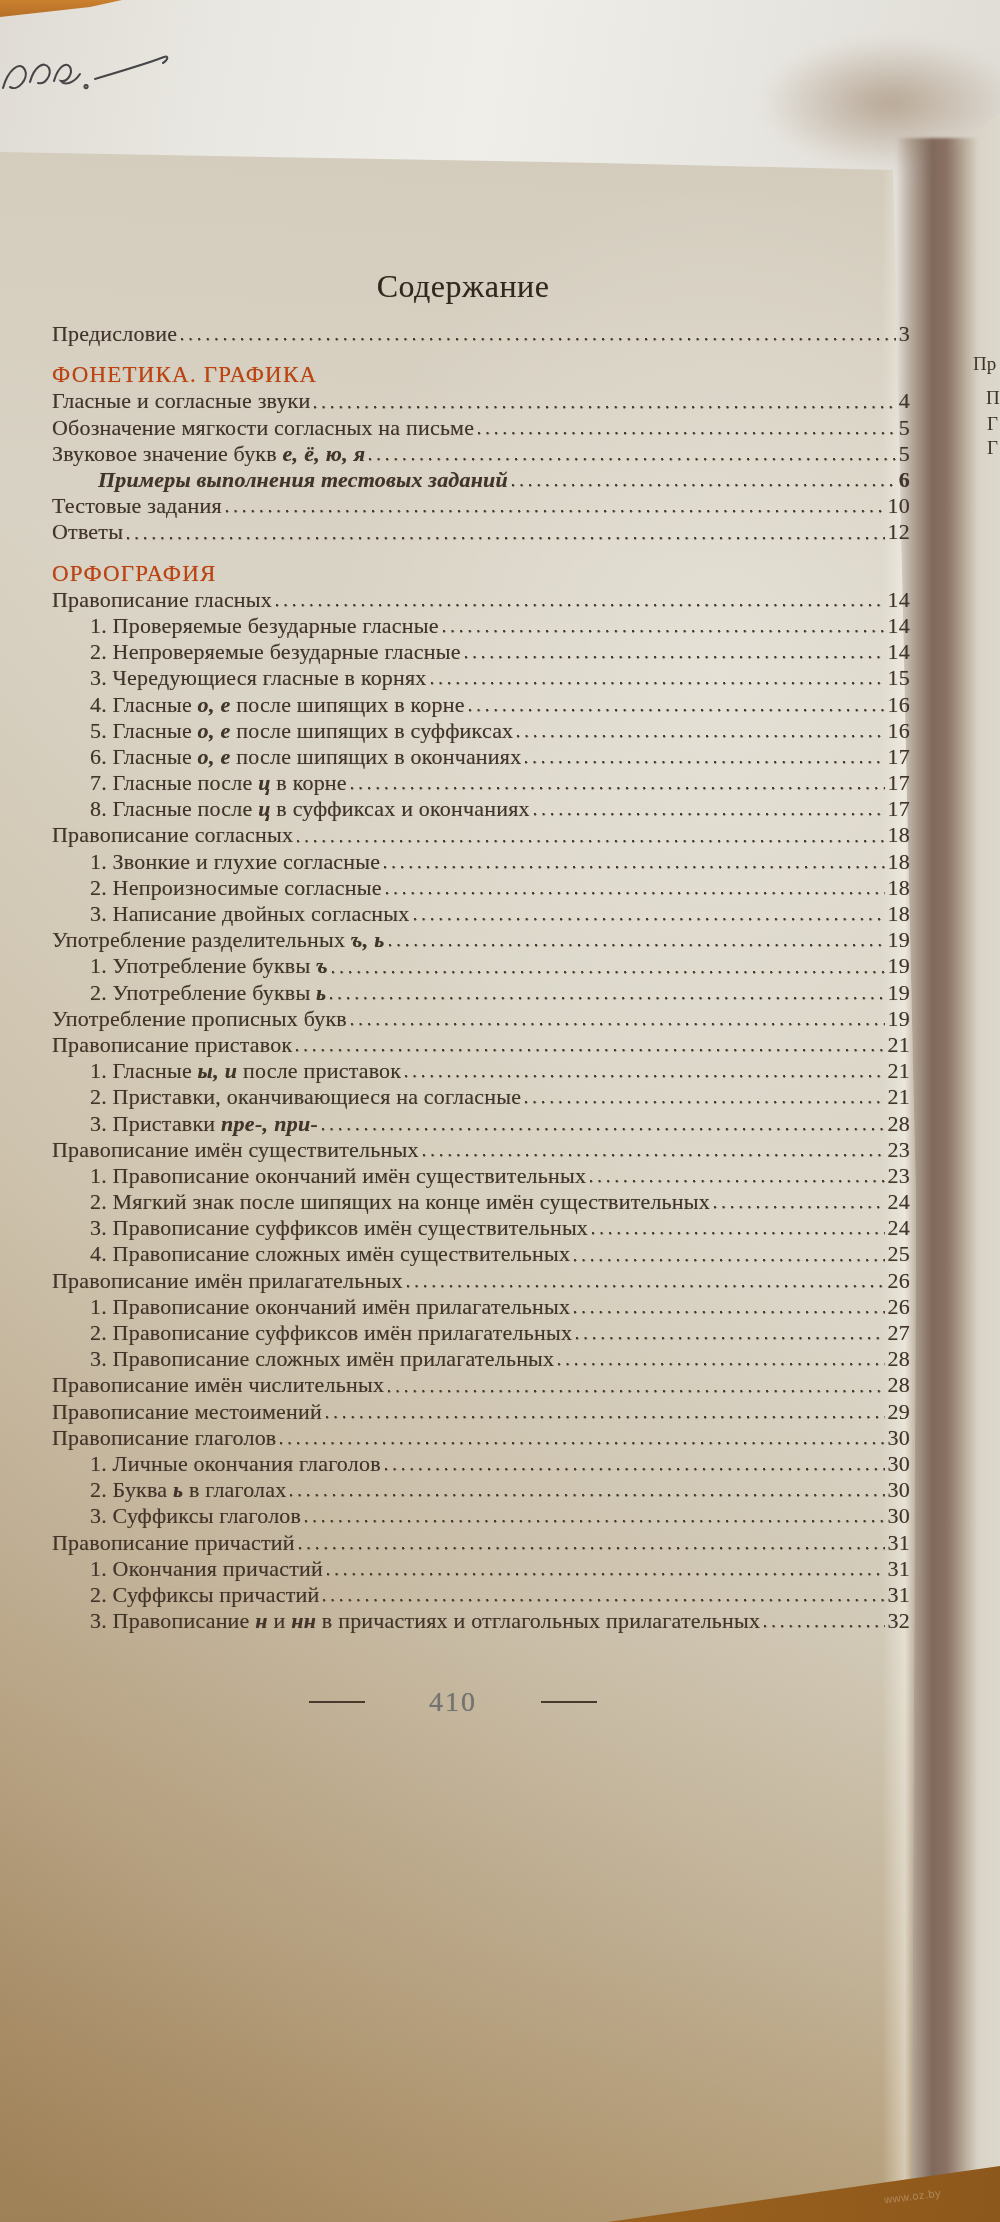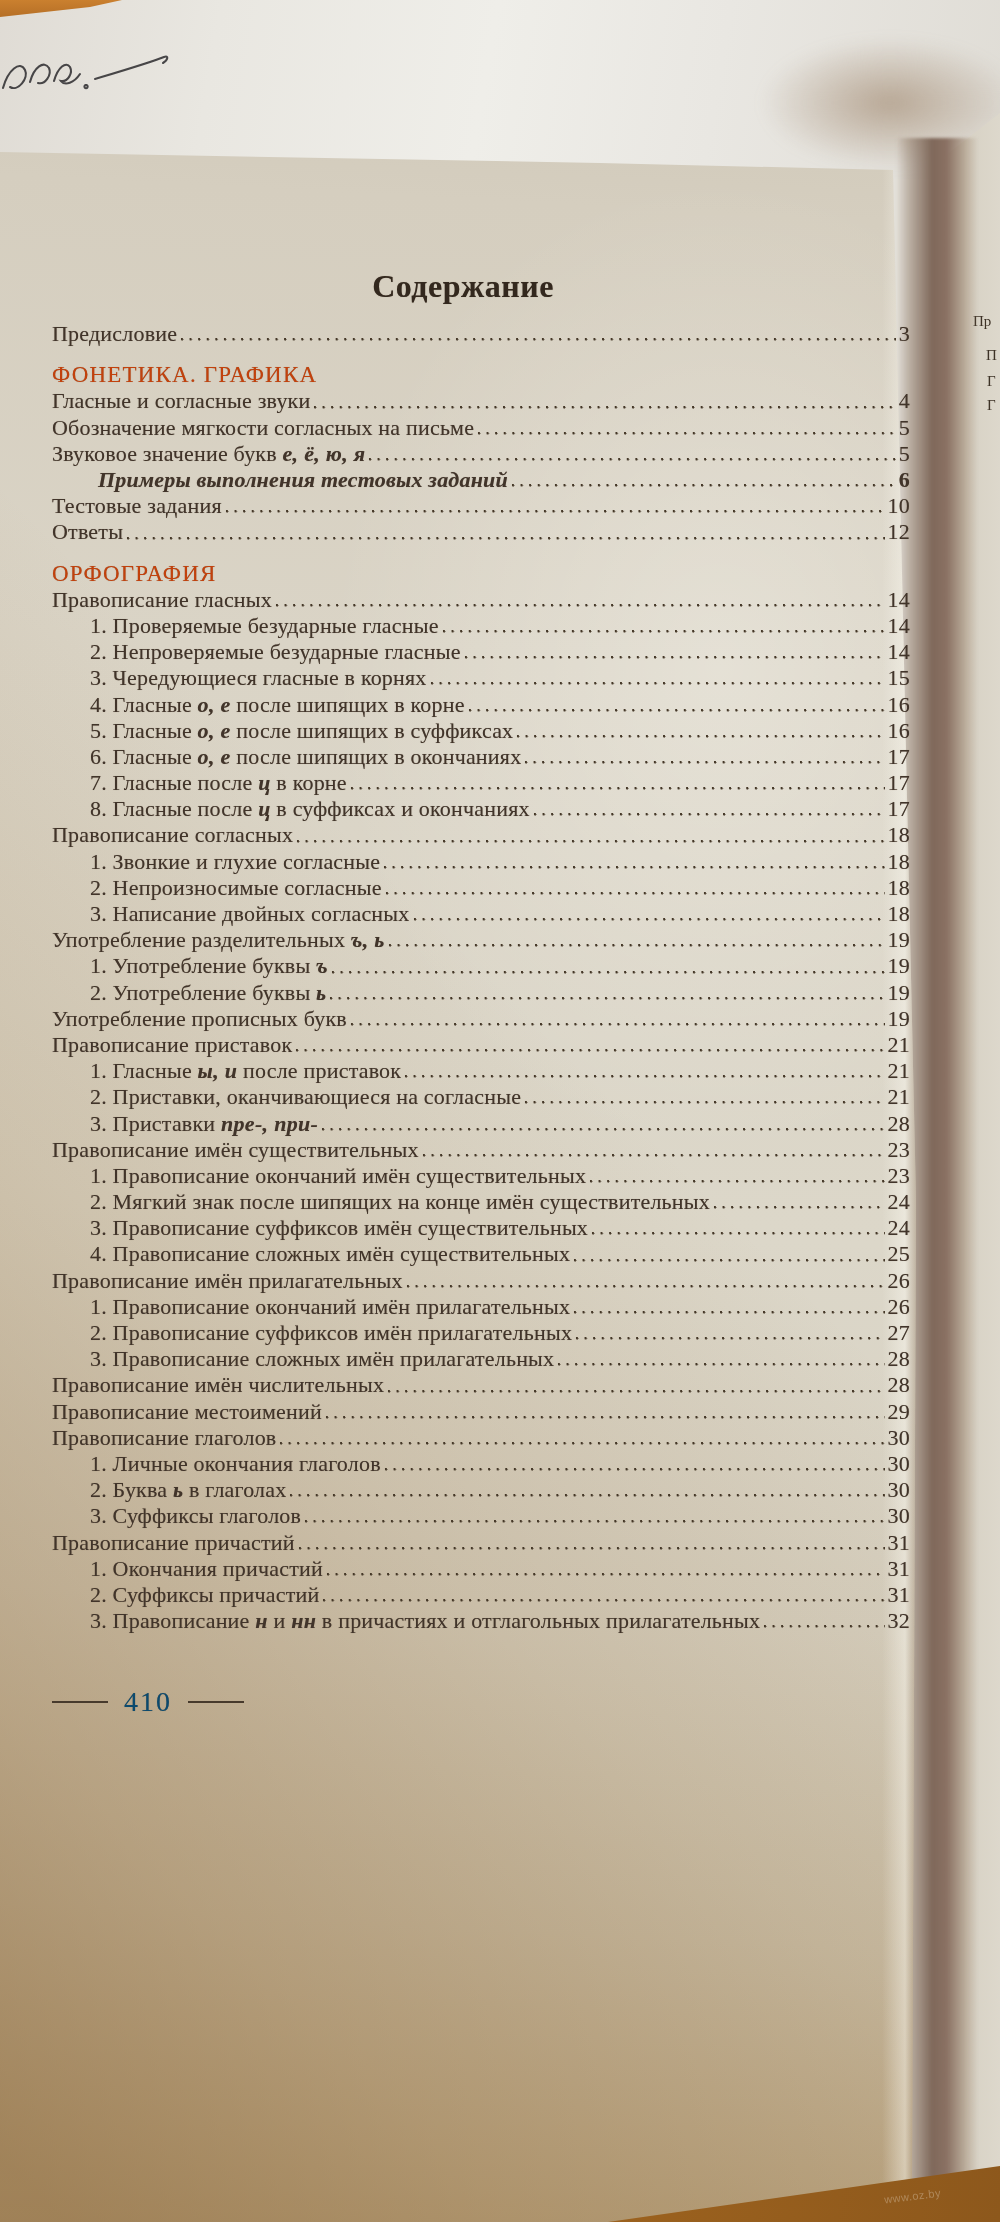--- a/index.html
+++ b/index.html
@@ -28,21 +28,21 @@
     background:radial-gradient(closest-side,rgba(148,120,92,.55),rgba(148,120,92,0));
     filter:blur(7px);
   }
   
   .next-page-sliver{
     position:absolute;left:933px;top:95px;width:67px;height:2105px;
     clip-path:polygon(0 70px,100% 18px,100% 100%,0 100%);
     background:linear-gradient(to right,#cdc5b6,#d8d2c5 55%,#ddd8cc);
     overflow:hidden;
   }
-  .edge-letter{position:absolute;color:#3d3226;font-size:15px;}
+  .edge-letter{position:absolute;color:#3d3226;font-size:19px;margin-top:40px;}
   .gutter-shadow{
     position:absolute;left:896px;top:138px;width:82px;height:2070px;
     background:linear-gradient(to right,rgba(125,100,80,0) 0%,rgba(120,95,75,.38) 16%,#7f685a 44%,#8a7163 62%,rgba(158,136,114,.5) 84%,rgba(158,136,114,0) 100%);
     filter:blur(1.5px);
   }
   
   .book-page{
     position:absolute;left:0;top:0;width:1000px;height:2222px;
     clip-path:polygon(0 152px,600px 163px,893px 170px,916px 1200px,912px 2192px,618px 2222px,0 2222px);
     background:
@@ -65,41 +65,41 @@
     transform:rotate(-7deg);
   }
   
   .toc{
     position:absolute;left:52px;top:268px;width:858px;
     color:#41342a;font-size:22px;letter-spacing:.2px;
     text-shadow:0 0 .7px rgba(70,55,38,.45);
   }
   .toc-title{
     text-align:center;padding-right:36px;margin:0 0 16px 0;
-    font-size:32px;font-weight:bold;letter-spacing:.5px;color:#33281e;
+    font-size:32px;font-weight:normal;letter-spacing:.5px;color:#33281e;
   }
   .toc-heading{
     height:26.2px;margin-top:15px;text-align:left;padding-right:36px;
     font-size:23px;letter-spacing:1.2px;color:#c2410c;white-space:nowrap;
   }
   .row{display:flex;align-items:center;height:26.2px;white-space:nowrap;}
   .row .lbl{white-space:pre;}
   .row.ind1{padding-left:38px;}
   .row.ind2{padding-left:46px;font-weight:bold;}
   .row.it .lbl{font-style:italic;}
   .dots{
     flex:1 1 auto;min-width:16px;margin:0 3px;align-self:stretch;
     background-image:radial-gradient(circle at 2px 2.2px,#453828 1.25px,rgba(0,0,0,0) 1.5px);
     background-size:8.6px 5px;background-repeat:repeat-x;
     background-position:left calc(100% - 5px);
   }
   .num{flex:0 0 auto;}
   .toc-footer{
-    margin-top:52px;display:flex;align-items:center;
-    padding-right:56px;color:#0c4a6e;
+    margin-top:52px;display:flex;align-items:center;justify-content:center;
+    padding-right:56px;color:#737373;gap:48px;
   }
   .toc-footer .dash{display:inline-block;width:56px;height:2.5px;background:#473a2c;}
   .toc-footer .pg{font-size:28px;margin:0 16px;letter-spacing:2px;}
   b i{letter-spacing:.3px;font-style:italic;}
 </style>
 </head>
 <body>
 
 <div class="backdrop-sheet"></div>
 

